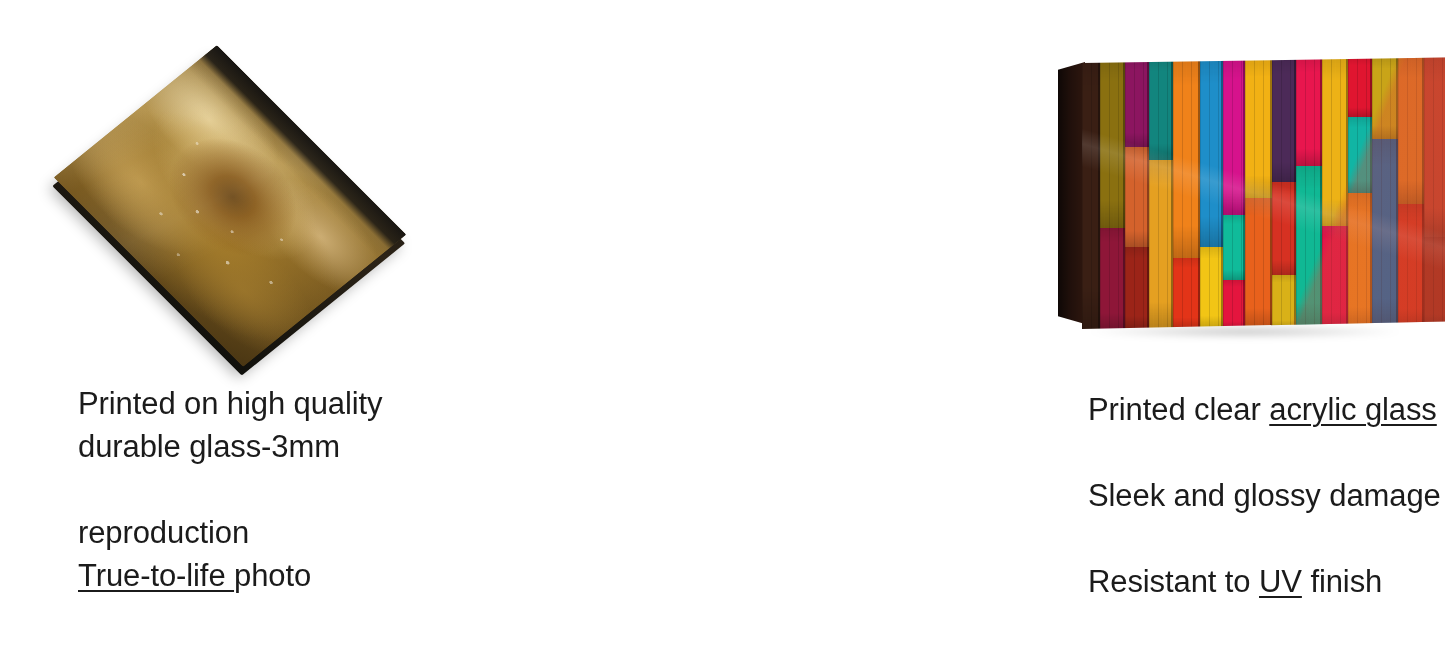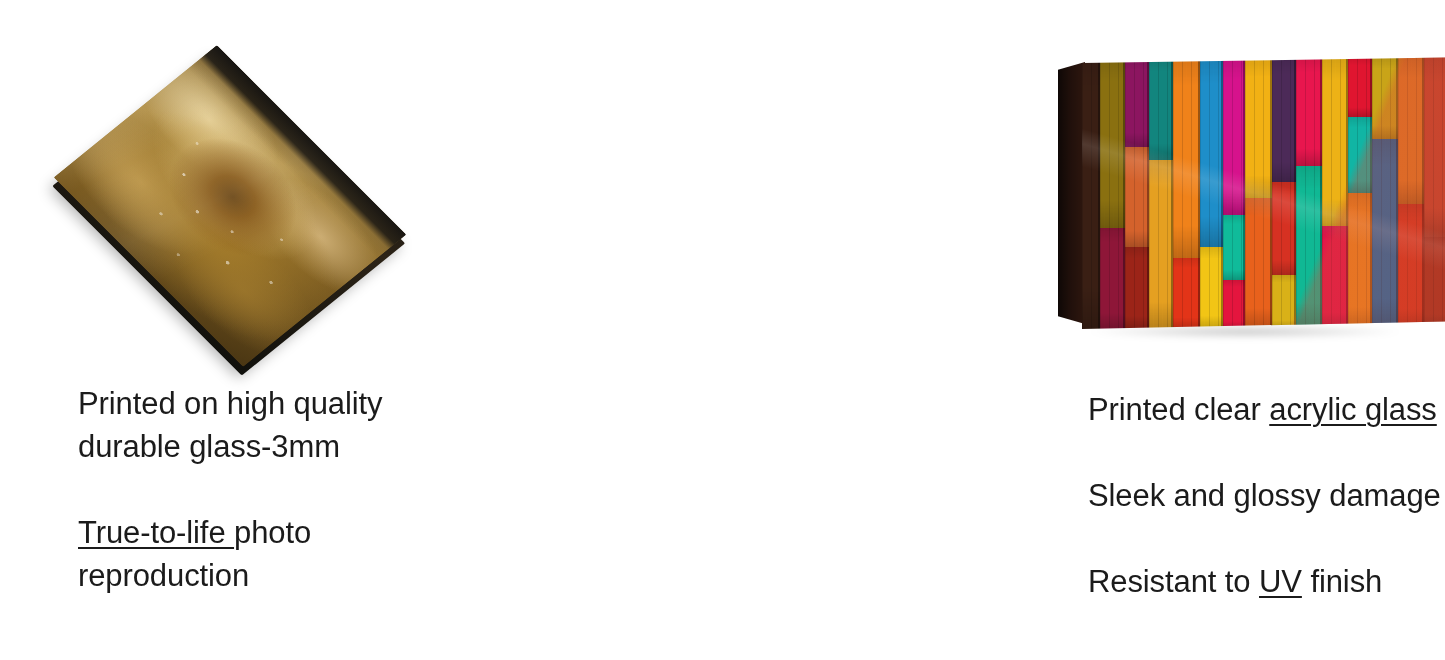--- a/index.html
+++ b/index.html
@@ -174,22 +174,22 @@
       <div class="glass-wrap">
         <div class="glass-edge"></div>
         <div class="glass-face"></div>
       </div>
     </div>
 
     <div class="feature-text t1">
       <p><span>Printed on high quality</span></p>
       <p><b>durable glass</b><span>-3mm</span></p>
       <div class="gap"></div>
+      <p><span>reproduction</span></p>
       <p><u>True-to-life </u><span>photo</span></p>
-      <p><span>reproduction</span></p>
     </div>
   </div>
 
   <div class="col col-2">
 
     <div class="canvas-stage">
       <div class="canvas-shadow"></div>
       <div class="canvas-obj">
         <div class="canvas-side"></div>
         <div class="canvas-face" id="canvas-face">

